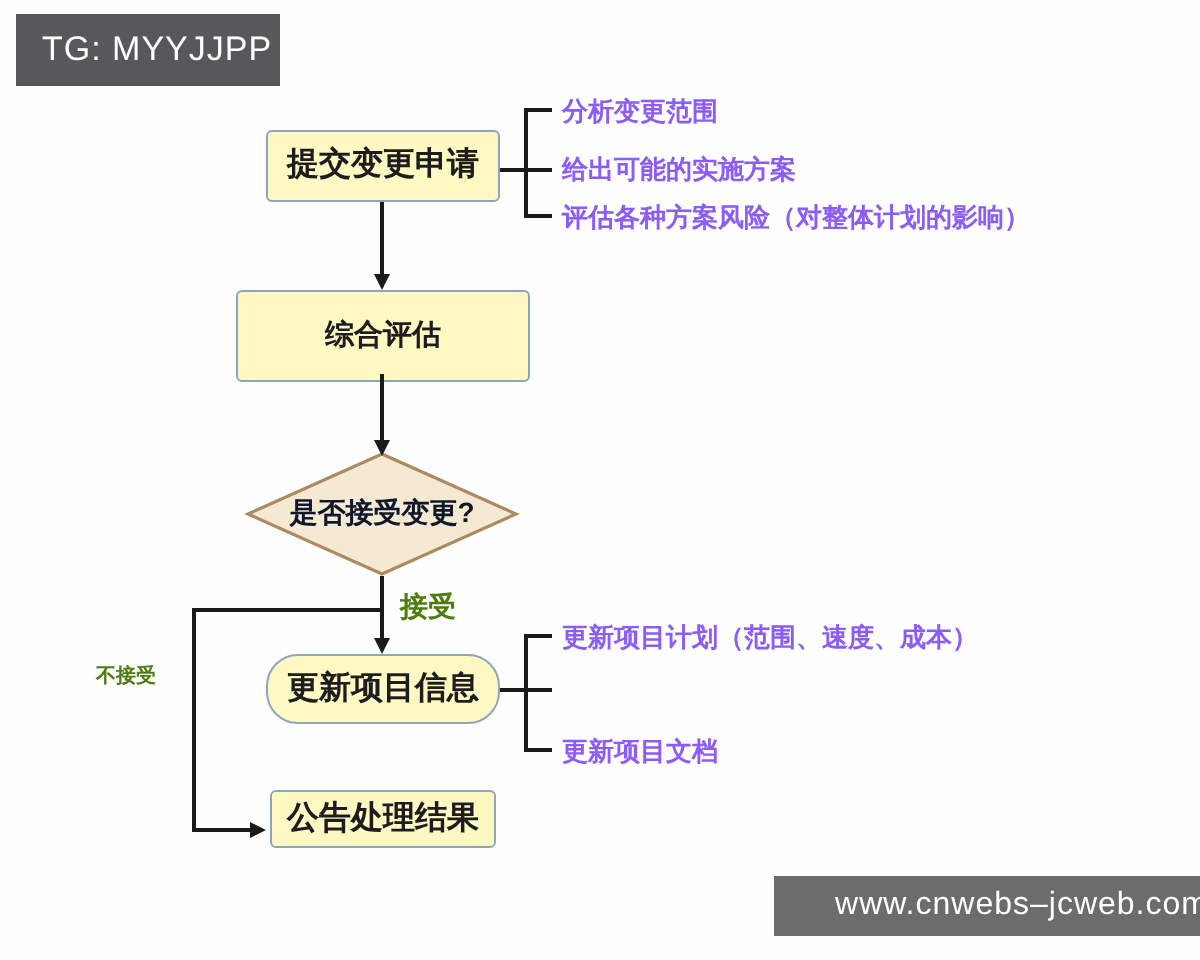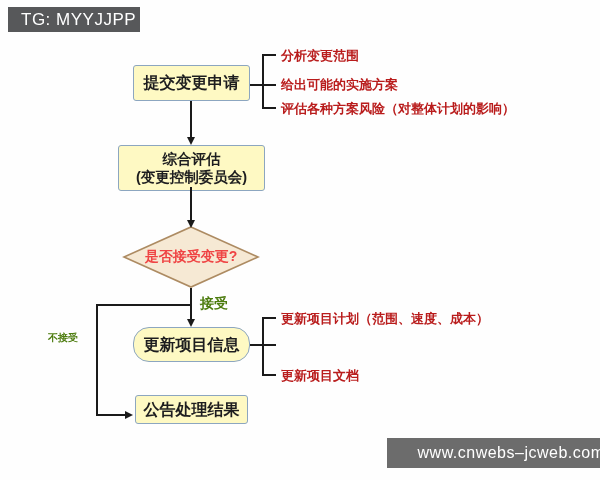--- a/index.html
+++ b/index.html
@@ -9,21 +9,21 @@
     font-family:"Liberation Sans", sans-serif;
     color:#1c1c1c;
   }
   .abs{position:absolute;}
   
   .badge{
     position:absolute;display:flex;align-items:center;
     color:#ffffff;letter-spacing:.5px;
   }
   .badge.top{
-    left:8px;top:7px;width:132px;height:25px;
+    left:8px;top:7px;width:132px;height:36px;
     background:#57585a;font-size:17px;padding-left:13px;box-sizing:border-box;
   }
   .badge.bottom{
     left:387px;top:438px;width:248px;height:30px;
     background:#6c6c6c;font-size:16px;justify-content:center;
   }
   
   .node{
     position:absolute;box-sizing:border-box;
     background:#fef9c3;border:1.5px solid #8ca6c0;border-radius:3px;
@@ -33,62 +33,61 @@
   }
   #node-submit  {left:133px;top:65px; width:117px;height:36px;}
   #node-evaluate{left:118px;top:145px;width:147px;height:46px;font-size:14.5px;}
   #node-update  {left:133px;top:327px;width:117px;height:35px;border-radius:16px;}
   #node-announce{left:135px;top:395px;width:113px;height:29px;}
   
   #decision-wrap{left:121px;top:225px;width:140px;height:64px;}
   #decision-label{
     position:absolute;left:0;top:0;width:140px;height:64px;
     display:flex;align-items:center;justify-content:center;
-    font-size:14px;font-weight:600;color:#ef4444;
+    font-size:14px;font-weight:600;color:#0f172a;
   }
   
   .line{position:absolute;background:#1a1a1a;}
   .h{height:2px;}
   .v{width:2px;}
   
   .ah-down{
     position:absolute;width:0;height:0;
     border-left:4.5px solid transparent;border-right:4.5px solid transparent;
     border-top:8px solid #1a1a1a;
   }
   .ah-right{
     position:absolute;width:0;height:0;
     border-top:4.5px solid transparent;border-bottom:4.5px solid transparent;
     border-left:8px solid #1a1a1a;
   }
   
   .note{
     position:absolute;left:281px;transform:translateY(-50%);
-    font-size:13px;font-weight:600;color:#b91c1c;white-space:nowrap;
+    font-size:13px;font-weight:600;color:#8b5cf6;white-space:nowrap;
   }
   
   .edge-label{
     position:absolute;font-size:14px;font-weight:600;color:#4d7c0f;white-space:nowrap;
   }
   #label-accept{left:200px;top:295px;}
   #label-reject{left:48px;top:331px;font-size:10px;}
 </style>
 </head>
 <body>
 
 <div class="badge top">TG: MYYJJPP</div>
 <div class="badge bottom">www.cnwebs–jcweb.com</div>
 
 <div class="node" id="node-submit">
   <div>提交变更申请</div>
 </div>
 
 <div class="node" id="node-evaluate">
   <div>综合评估</div>
-  <div>(变更控制委员会)</div>
 </div>
 
 <div class="abs" id="decision-wrap">
   <svg width="140" height="64" viewBox="0 0 140 64">
     <polygon points="70,2 137,32 70,62 3,32" fill="#f6e9d4" stroke="#ad8b62" stroke-width="1.6"></polygon>
   </svg>
   <div id="decision-label">是否接受变更?</div>
 </div>
 
 <div class="node" id="node-update">

